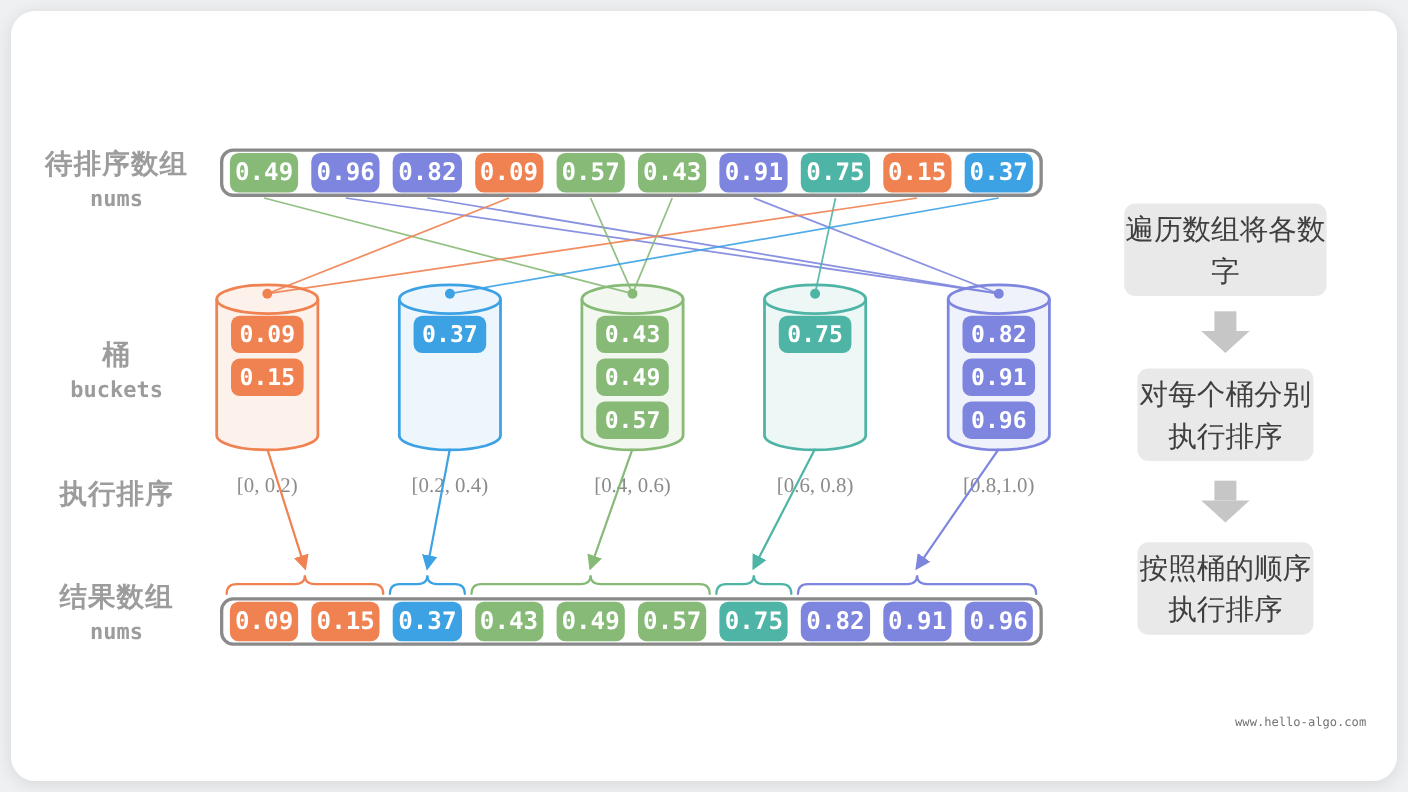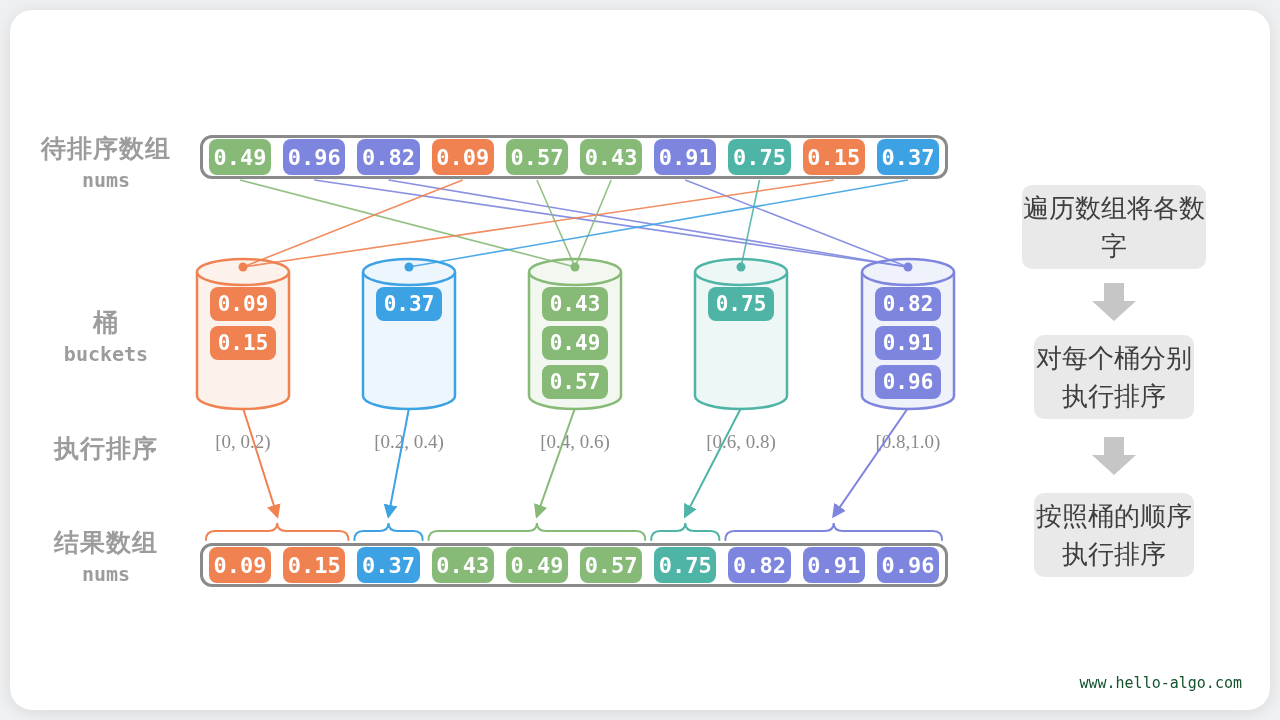--- a/index.html
+++ b/index.html
@@ -50,22 +50,22 @@
               font-size:26px; line-height:38px; text-align:center; padding:4px 0; }
   .flow-box.w1 { width:184px;margin-top:43px; }
   .flow-box.w2 { width:160px; }
   .flow-arrow { display:flex; flex-direction:column; align-items:center; }
   .flow-arrow .stem { width:20px; height:18px; background:#C6C6C6; }
   .flow-arrow .head { width:0; height:0; border-left:22px solid transparent;
                       border-right:22px solid transparent; border-top:20px solid #C6C6C6; }
   .flow-arrow.a1 { margin:14px 0; }
   .flow-arrow.a2 { margin:18px 0; }
 
-  .watermark { position:absolute; right:38px; top:674px;
-               font-family:"DejaVu Sans Mono", monospace; font-size:15px; color:#14532d; }
+  .watermark { position:absolute; right:38px; top:650px;
+               font-family:"DejaVu Sans Mono", monospace; font-size:11px; color:#737373; }
 </style>
 </head>
 <body>
 
 <div id="stage">
   <div class="card"></div>
 
   <svg id="bg-layer" class="layer" width="1280" height="720">
       <path d="M 197 272 L 197 396 A 46 13 0 0 0 289 396 L 289 272" fill="#FDF2EB" stroke="#F08150" stroke-width="2.5" stroke-linejoin="round"></path>
       <ellipse cx="243" cy="272" rx="46" ry="13" fill="#FDF2EB" stroke="#F08150" stroke-width="2.5"></ellipse>

